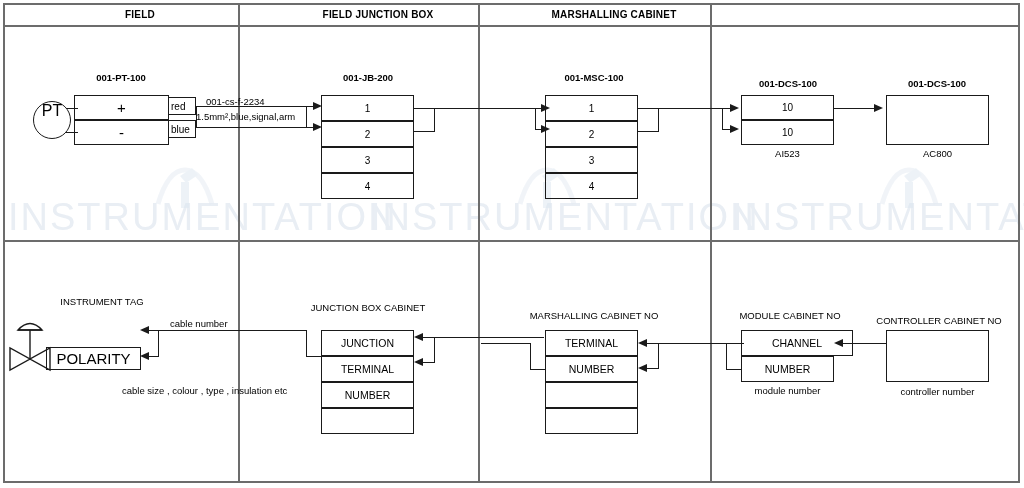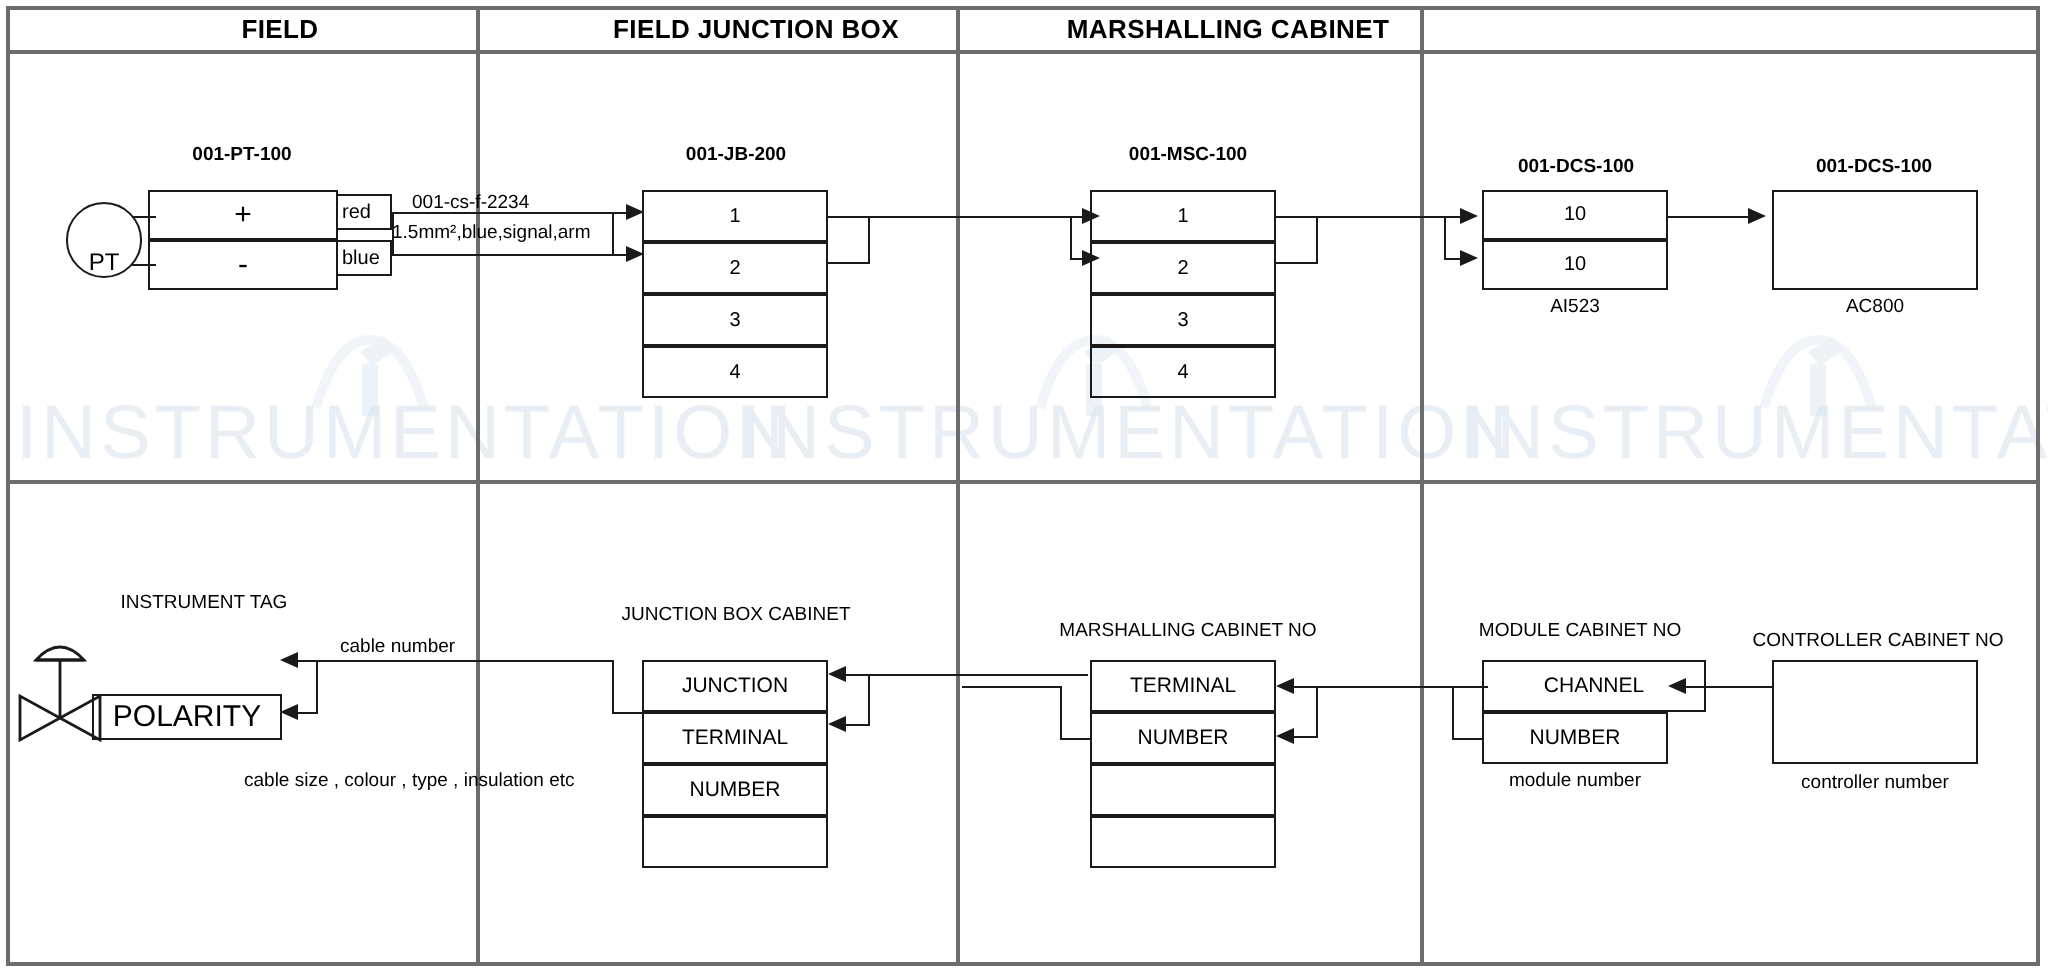--- a/index.html
+++ b/index.html
@@ -12,35 +12,35 @@
            letter-spacing:2px;color:#e9eef4;font-weight:400;white-space:nowrap;top:196px;}
   .wm-logo{position:absolute;width:70px;height:52px;top:160px;opacity:.5;}
 
   
   .frame{position:absolute;left:3px;top:3px;width:1017px;height:480px;
          border:2px solid #6c6c6c;box-sizing:border-box;z-index:2;}
   .vline{position:absolute;top:3px;width:2px;height:480px;background:#6c6c6c;z-index:2;}
   .hline{position:absolute;left:3px;width:1017px;height:2px;background:#6c6c6c;z-index:2;}
 
   .colhead{position:absolute;top:5px;height:20px;line-height:20px;text-align:center;
-           font-size:13px;font-weight:bold;color:#000;letter-spacing:.2px;z-index:3;padding-left:19px;}
+           font-size:10px;font-weight:bold;color:#000;letter-spacing:.2px;z-index:3;padding-left:19px;}
 
   
   .lbl{position:absolute;font-size:9.5px;color:#000;white-space:nowrap;z-index:4;}
   .lbl-b{font-weight:bold;font-size:9.5px;}
   .lbl-c{text-align:center;}
 
   .box{position:absolute;border:1.4px solid #1a1a1a;box-sizing:border-box;background:transparent;z-index:4;}
   .cell{position:absolute;border:1.3px solid #1a1a1a;box-sizing:border-box;background:transparent;
         font-size:10px;color:#000;display:flex;align-items:center;justify-content:center;z-index:4;}
   .cell-big{font-size:15px;}
   .cell-lg{font-size:10.5px;}
 
   .circ{position:absolute;border:1.4px solid #1a1a1a;border-radius:50%;box-sizing:border-box;
-        display:flex;align-items:flex-end;justify-content:center;font-size:12px;color:#000;z-index:4;}
+        display:flex;align-items:flex-start;justify-content:center;font-size:16px;color:#000;z-index:4;}
 
   .seg{position:absolute;background:#1a1a1a;z-index:3;}
   .seg.h{height:1.3px;}
   .seg.v{width:1.3px;}
 
   .arw{position:absolute;width:0;height:0;z-index:5;}
   .arw.r{border-top:4.5px solid transparent;border-bottom:4.5px solid transparent;border-left:9px solid #1a1a1a;}
   .arw.l{border-top:4.5px solid transparent;border-bottom:4.5px solid transparent;border-right:9px solid #1a1a1a;}
 
   svg.vsym{position:absolute;z-index:4;overflow:visible;}

